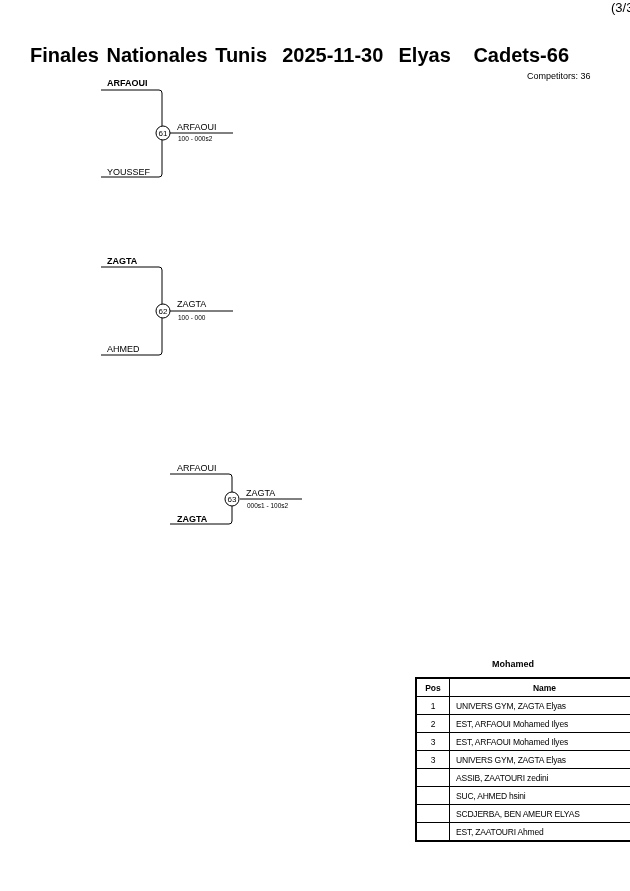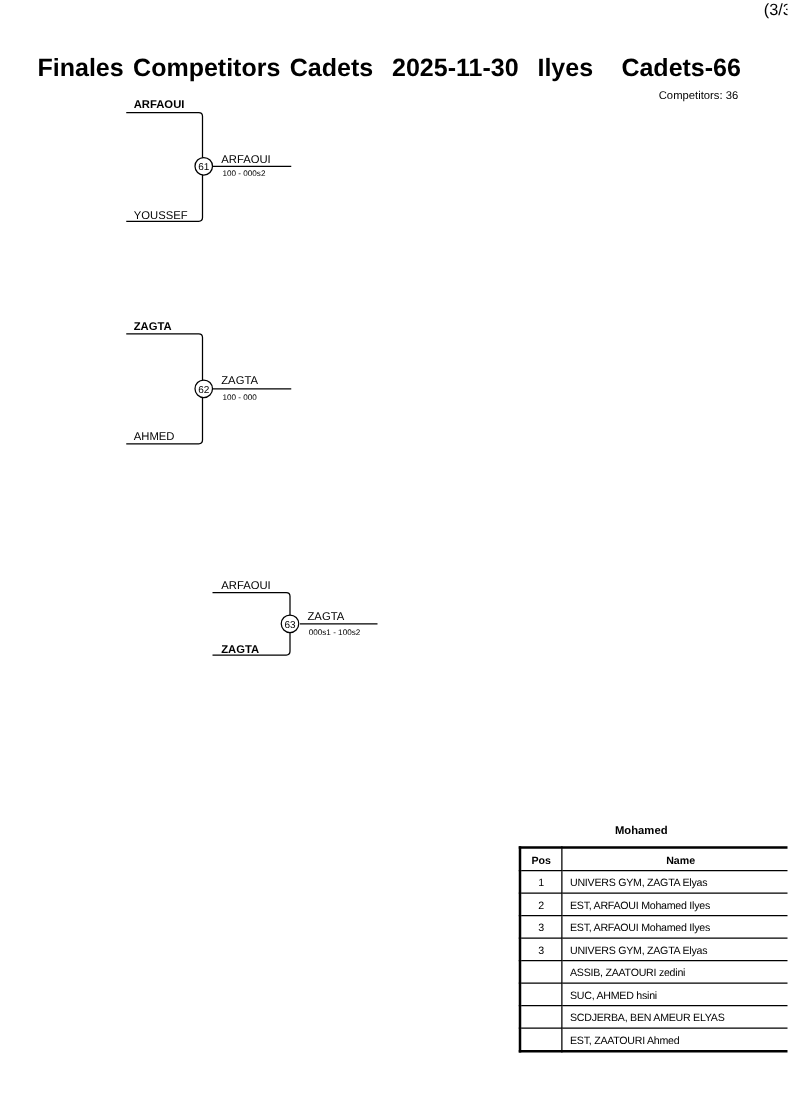--- a/index.html
+++ b/index.html
@@ -22,23 +22,23 @@
   table#results th { font-weight:bold; text-align:center; font-size:8.5px; }
   table#results td.pos { width:32px; text-align:center; }
   table#results td.nm { padding-left:6px; letter-spacing:-0.2px; }
 </style>
 </head>
 <body>
 
 <div class="abs" id="page-num">(3/3</div>
 
 <div class="abs" id="title">
-  <span>Finales Competitors Cadets</span>&nbsp;
+  <span>Finales Nationales Tunis</span>&nbsp;
   <span>2025-11-30</span>&nbsp;
-  <span>Ilyes</span>&nbsp;&nbsp;
+  <span>Elyas</span>&nbsp;&nbsp;
   <span>Cadets-66</span>
 </div>
 <div class="abs" id="competitors">Competitors: 36</div>
 
 <svg id="brackets" width="630" height="891">
 
   <g>
     <path d="M101 90 H159 Q162 90 162 93 V174 Q162 177 159 177 H101" fill="none" stroke="#000" stroke-width="1"></path>
     <line x1="170" y1="133" x2="233" y2="133" stroke="#000" stroke-width="1"></line>
     <circle cx="163" cy="133" r="7" fill="#fff" stroke="#000" stroke-width="1"></circle>

